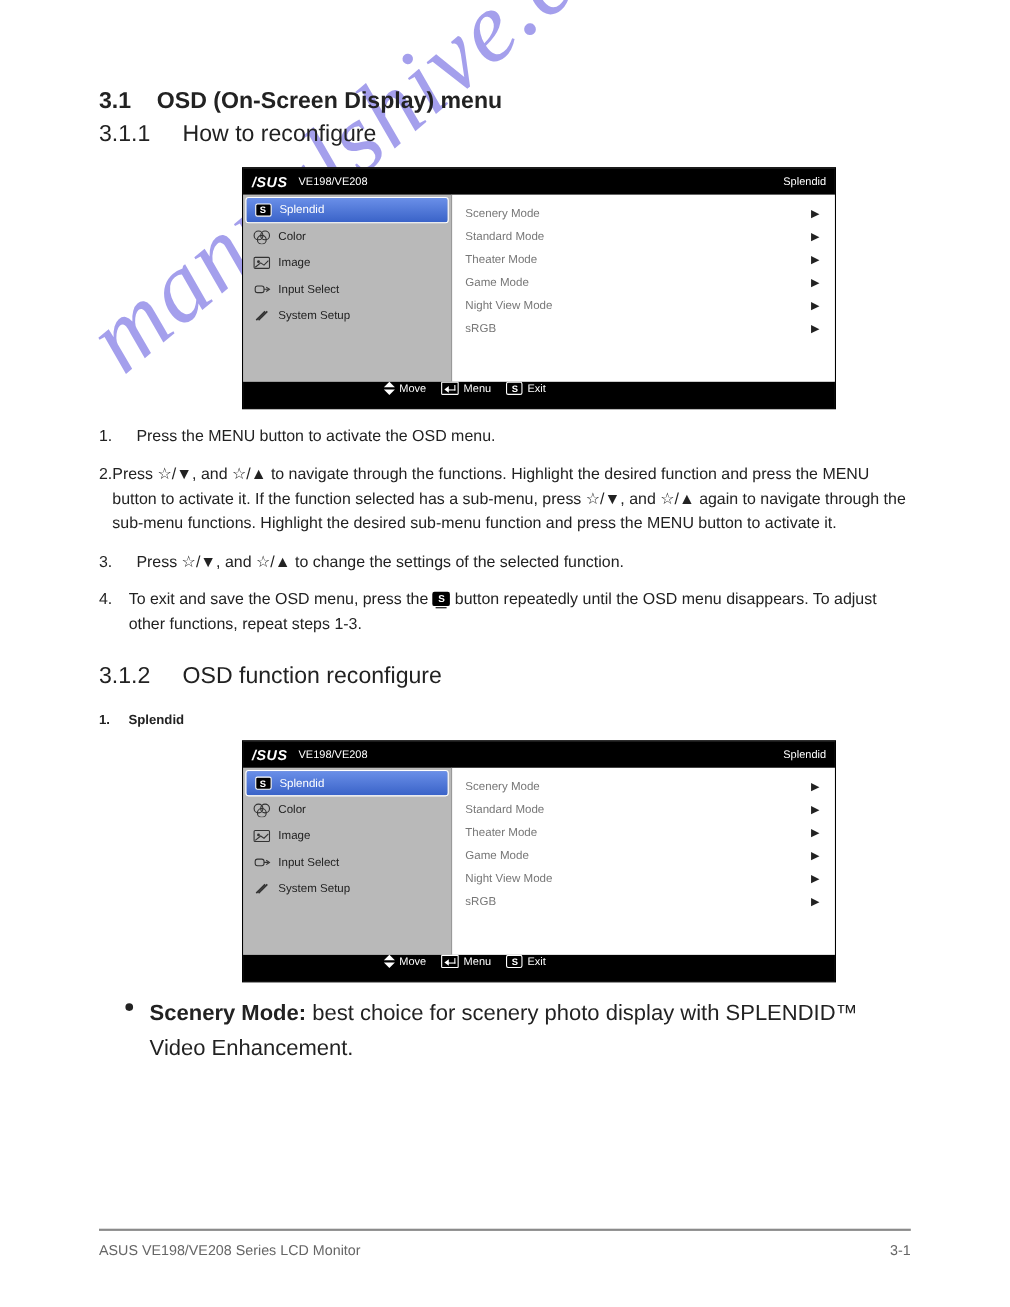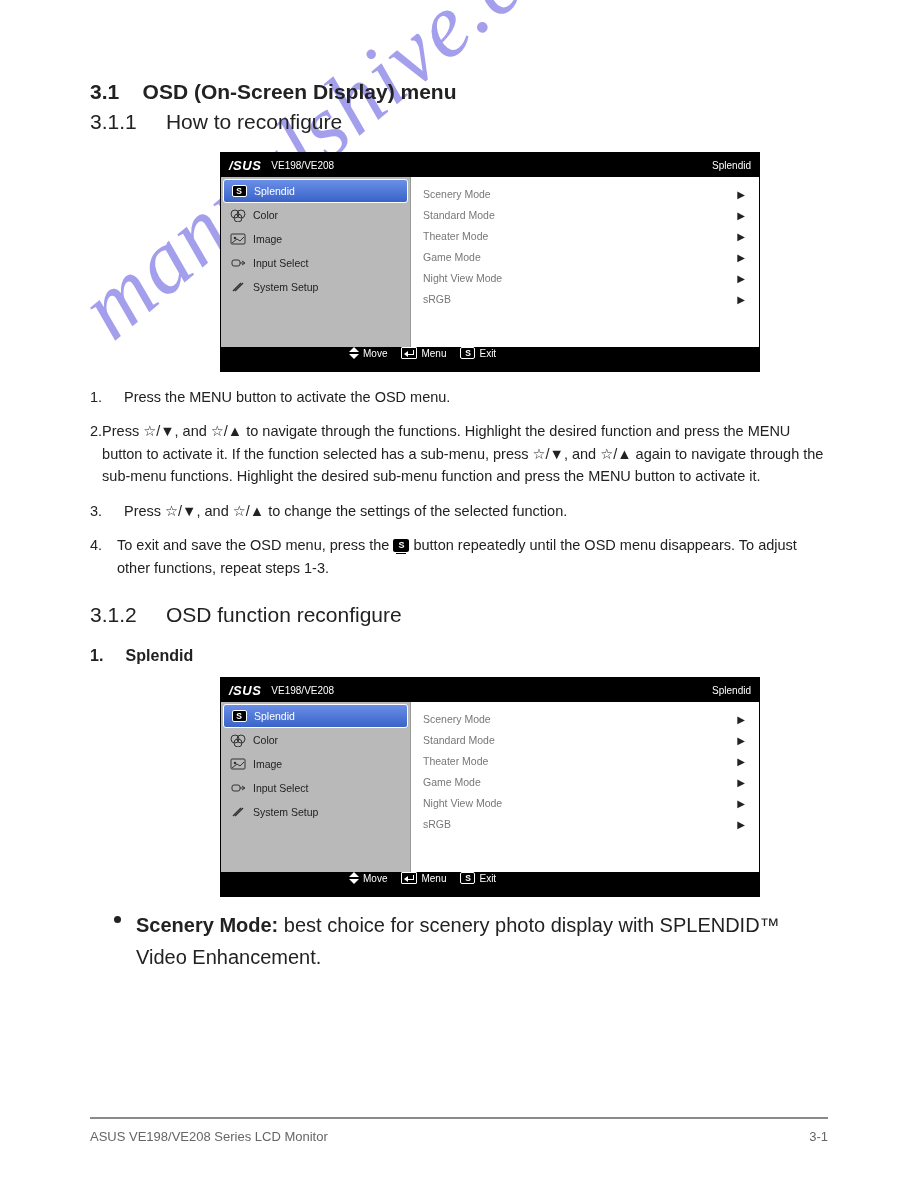--- a/index.html
+++ b/index.html
@@ -125,21 +125,21 @@
   }
   .enter-icon::after {
     content: ""; position: absolute; left: 2px; bottom: 1px;
     width: 0; height: 0; border-top: 3px solid transparent; border-bottom: 3px solid transparent; border-right: 4px solid #fff;
   }
   ul.dots { list-style: none; margin: 10px 0 4px 24px; }
   ul.dots > li { position: relative; padding-left: 22px; font-size: 20px; line-height: 1.6; margin-bottom: 10px; }
   ul.dots > li::before {
     content: ""; position: absolute; left: 0; top: 7px; width: 7px; height: 7px; background: #222; border-radius: 50%;
   }
-  .num-heading { font-size: 16px; font-weight: bold; margin-top: 20px; margin-bottom: 10px; }
+  .num-heading { font-size: 12px; font-weight: bold; margin-top: 20px; margin-bottom: 10px; }
   .indent { margin-left: 38px; }
   .page-footer {
     position: absolute;
     left: 90px; right: 90px; bottom: 44px;
     border-top: 2px solid #8a8a8a;
     padding-top: 10px;
     display: flex; justify-content: space-between;
     font-size: 13px; color: #666;
   }
   

